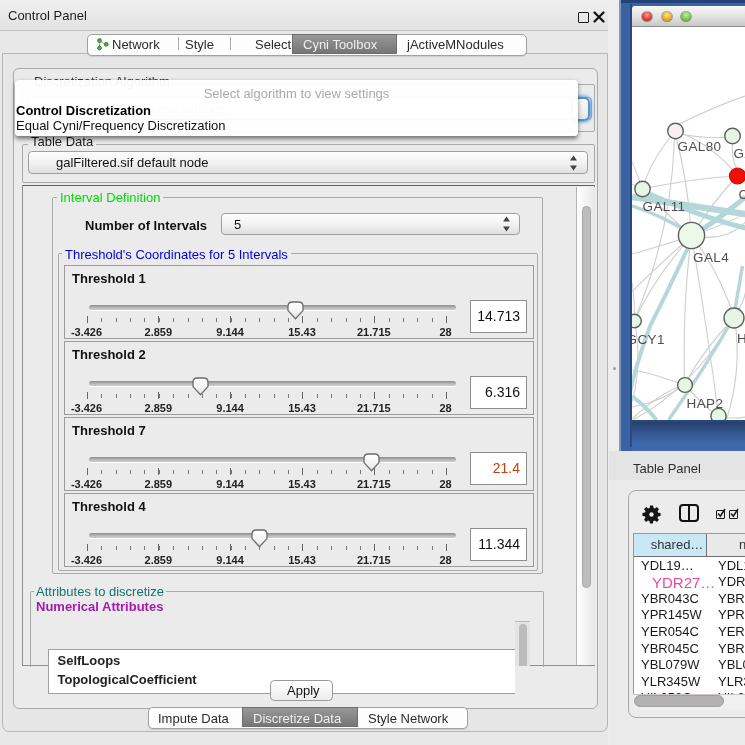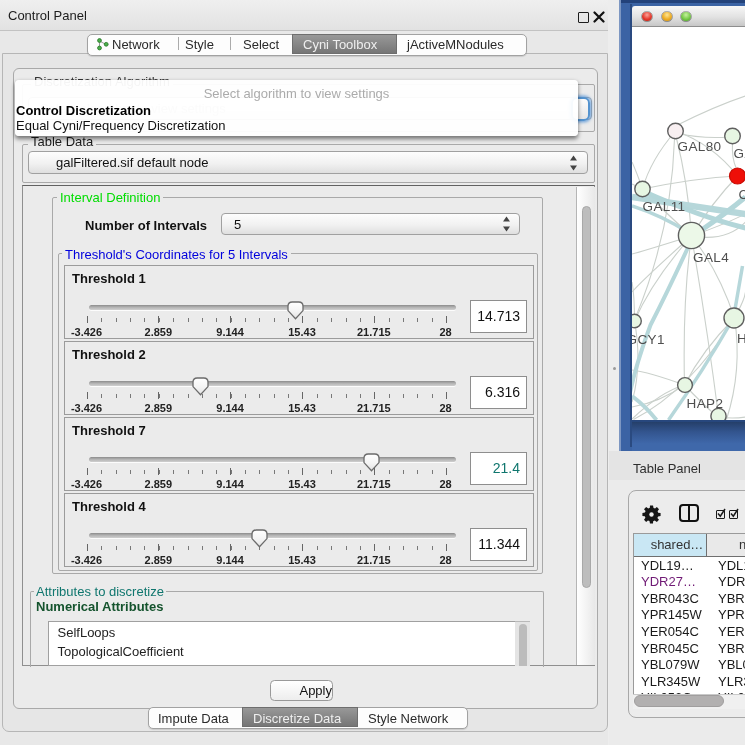--- a/index.html
+++ b/index.html
@@ -30,21 +30,21 @@
 <div class="abs" style="left:177.5px;top:37px;width:1px;height:13px;background:#ababab;"></div>
 <div class="abs" style="left:229.8px;top:37px;width:1px;height:13px;background:#ababab;"></div>
 <svg class="abs" style="left:96px;top:36.5px;" width="13" height="14" viewBox="0 0 13 14">
   <path d="M3.5 4 L3.5 11 M3.5 4 L10 7.5" stroke="#999" stroke-width="1" fill="none"></path>
   <circle cx="3.5" cy="3.5" r="1.9" fill="#4cb04c" stroke="#2f7d2f" stroke-width="0.9"></circle>
   <circle cx="3.5" cy="11" r="1.9" fill="#4cb04c" stroke="#2f7d2f" stroke-width="0.9"></circle>
   <circle cx="10.2" cy="7.3" r="1.9" fill="#4cb04c" stroke="#2f7d2f" stroke-width="0.9"></circle>
 </svg>
 <div class="abs t13" style="left:112px;top:37px;color:#2a2a2a;">Network</div>
 <div class="abs t13" style="left:185px;top:37px;color:#2a2a2a;">Style</div>
-<div class="abs t13" style="left:243px;top:37px;color:#2a2a2a;">Select</div>
+<div class="abs t13" style="left:255px;top:37px;color:#2a2a2a;">Select</div>
 <div class="abs t13" style="left:303px;top:37px;color:#efefef;">Cyni Toolbox</div>
 <div class="abs t13" style="left:407px;top:37px;color:#2a2a2a;">jActiveMNodules</div>
 
 <div class="abs" style="left:22px;top:84px;width:571px;height:46px;border:1px solid #a9a9a9;border-radius:2px;"></div>
 <div class="abs t13" style="left:31px;top:74px;color:#333;background:#ebebeb;padding:0 3px;">Discretization Algorithm</div>
 <div class="abs" style="left:28px;top:97px;width:564px;height:23px;background:linear-gradient(180deg,#fdfdfd,#e4e4e4);border:1px solid #a0a0a0;border-radius:4px;box-sizing:border-box;"></div>
 <div class="abs t13" style="left:40px;top:101px;color:#b0b0b0;">Select algorithm to view settings</div>
 
 <div class="abs" style="left:571px;top:96.5px;width:19px;height:24px;background:linear-gradient(180deg,#fcfcfc,#e6e6e6);border:2.5px solid #5493cf;border-radius:6px;box-sizing:border-box;box-shadow:0 0 3px 1.5px rgba(90,150,215,0.8);"></div>
 
@@ -150,21 +150,21 @@
 <svg class="abs" style="left:362.5px;top:453px;" width="17" height="19" viewBox="0 0 17 19">
     <defs>
       <linearGradient id="thg2" x1="0" y1="0" x2="0" y2="1">
         <stop offset="0" stop-color="#ffffff"></stop>
         <stop offset="0.55" stop-color="#f4f4f4"></stop>
         <stop offset="1" stop-color="#e2e2e2"></stop>
       </linearGradient>
     </defs>
     <path d="M1 5.2 Q1 1 5.2 1 L11.8 1 Q16 1 16 5.2 L16 9.6 L8.5 17.8 L1 9.6 Z" fill="url(#thg2)" stroke="#6b6b6b" stroke-width="1.3"></path>
   </svg>
-<div class="abs" style="left:470px;top:452px;width:57px;height:33px;background:#fff;border:1px solid #8e8e8e;box-sizing:border-box;font-size:14px;color:#0f766e;text-align:right;line-height:31px;padding-right:6px;font-family:'Liberation Sans',sans-serif;">21.4</div>
+<div class="abs" style="left:470px;top:452px;width:57px;height:33px;background:#fff;border:1px solid #8e8e8e;box-sizing:border-box;font-size:14px;color:#c2410c;text-align:right;line-height:31px;padding-right:6px;font-family:'Liberation Sans',sans-serif;">21.4</div>
 
 <div class="abs" style="left:63.5px;top:493px;width:470px;height:74px;background:#ebebeb;border:1px solid #9b9b9b;box-sizing:border-box;"></div>
 <div class="abs t13 bold" style="left:72px;top:499px;color:#111;">Threshold 4</div>
 <div class="abs" style="left:89px;top:532.5px;width:367px;height:5px;border-radius:2.5px;background:linear-gradient(180deg,#8b8b8b 0%,#b2b2b2 45%,#d0d0d0 100%);box-shadow:0 1px 0 rgba(255,255,255,0.85);"></div>
 <div class="abs" style="left:86.5px;top:546px;width:360.5px;height:4px;background:repeating-linear-gradient(90deg,#787878 0,#787878 1px,transparent 1px,transparent 14.364px);"></div>
 <div class="abs" style="left:86.5px;top:544px;width:1px;height:7px;background:#666;"></div>
 <div class="abs" style="left:56.5px;top:554px;width:60px;text-align:center;font-size:11px;font-weight:bold;color:#222;">-3.426</div>
 <div class="abs" style="left:158.3px;top:544px;width:1px;height:7px;background:#666;"></div>
 <div class="abs" style="left:128.3px;top:554px;width:60px;text-align:center;font-size:11px;font-weight:bold;color:#222;">2.859</div>
 <div class="abs" style="left:230.1px;top:544px;width:1px;height:7px;background:#666;"></div>
@@ -181,32 +181,32 @@
         <stop offset="0" stop-color="#ffffff"></stop>
         <stop offset="0.55" stop-color="#f4f4f4"></stop>
         <stop offset="1" stop-color="#e2e2e2"></stop>
       </linearGradient>
     </defs>
     <path d="M1 5.2 Q1 1 5.2 1 L11.8 1 Q16 1 16 5.2 L16 9.6 L8.5 17.8 L1 9.6 Z" fill="url(#thg3)" stroke="#6b6b6b" stroke-width="1.3"></path>
   </svg>
 <div class="abs" style="left:470px;top:528px;width:57px;height:33px;background:#fff;border:1px solid #8e8e8e;box-sizing:border-box;font-size:14px;color:#111;text-align:right;line-height:31px;padding-right:6px;font-family:'Liberation Sans',sans-serif;">11.344</div>
 <div class="abs" style="left:30px;top:590.5px;width:512px;height:75px;border:1px solid #a9a9a9;border-radius:2px 2px 0 0;border-bottom:none;"></div>
 <div class="abs t13" style="left:34px;top:584px;color:#0f766e;background:#ebebeb;padding:0 2px;">Attributes to discretize</div>
-<div class="abs t13 bold" style="left:36px;top:599px;color:#14532d;">Numerical Attributes</div>
-<div class="abs" style="left:47.5px;top:621px;width:467px;height:45px;background:#fff;border:1px solid #a0a0a0;border-right:none;box-sizing:border-box;overflow:hidden;">
+<div class="abs t13 bold" style="left:36px;top:599px;color:#a21caf;">Numerical Attributes</div>
+<div class="abs" style="left:47.5px;top:649px;width:467px;height:45px;background:#fff;border:1px solid #a0a0a0;border-right:none;box-sizing:border-box;overflow:hidden;font-weight:bold;">
     <div style="position:absolute;left:9px;top:3px;font-size:13px;color:#222;">SelfLoops</div>
     <div style="position:absolute;left:9px;top:21.5px;font-size:13px;color:#222;text-align:right;">TopologicalCoefficient</div>
     <div style="position:absolute;left:9px;top:39.5px;font-size:13px;color:#222;">BetweennessCentrality</div>
   </div>
 <div class="abs" style="left:514.5px;top:620.5px;width:15px;height:45px;background:#e4e4e4;border-top:1px solid #b9b9b9;box-sizing:border-box;"></div>
 <div class="abs" style="left:518.5px;top:623.5px;width:8px;height:42px;background:#bcbcbc;border-radius:4px 4px 0 0;"></div>
 <div class="abs" style="left:576px;top:186.5px;width:18.5px;height:478.5px;background:linear-gradient(90deg,#ffffff 0%,#f6f6f6 40%,#e8e8e8 100%);border-left:1px solid #b5b5b5;box-sizing:border-box;"></div>
 <div class="abs" style="left:581.5px;top:206px;width:9.5px;height:382px;background:#bdbdbd;border:1px solid #a8a8a8;border-radius:5px;box-sizing:border-box;"></div>
 
-<div class="abs" style="left:270px;top:680px;width:63px;height:21px;background:linear-gradient(180deg,#ffffff,#ededed);border:1px solid #999;border-radius:4.5px;box-sizing:border-box;text-align:right;font-size:13px;color:#111;line-height:19px;">Apply</div>
+<div class="abs" style="left:270px;top:680px;width:63px;height:21px;background:linear-gradient(180deg,#ffffff,#ededed);border:1px solid #999;border-radius:4.5px;box-sizing:border-box;text-align:left;font-size:13px;color:#111;line-height:19px;padding-left:16px;">Apply</div>
 <div class="abs" style="left:148px;top:707px;width:318px;height:20px;background:#fdfdfd;border:1px solid #a2a2a2;border-radius:5px;box-shadow:0 1px 1px rgba(0,0,0,0.12);"></div>
 <div class="abs" style="left:242.4px;top:707px;width:115.2px;height:20px;background:linear-gradient(180deg,#989898,#767676);border:1px solid #6e6e6e;box-sizing:border-box;"></div>
 <div class="abs t13" style="left:158px;top:710.5px;color:#2a2a2a;">Impute Data</div>
 <div class="abs t13" style="left:253px;top:710.5px;color:#efefef;">Discretize Data</div>
 <div class="abs t13" style="left:368px;top:710.5px;color:#2a2a2a;">Style Network</div>
 <div class="abs" style="left:612.5px;top:367px;width:3px;height:3px;background:#9a9a9a;border-radius:50%;"></div>
 
 <div class="abs" style="left:619px;top:0;width:126px;height:451px;background:#3b63a4;"></div>
 <div class="abs" style="left:619px;top:0;width:126px;height:2.5px;background:#23427a;"></div>
 <div class="abs" style="left:619px;top:0;width:1.5px;height:451px;background:#7d97c2;"></div>
@@ -294,21 +294,21 @@
   </svg>
 <div class="abs" style="left:729px;top:510px;width:9px;height:8.5px;border:1.5px solid #1a1a1a;border-radius:1px;box-sizing:border-box;"></div>
 <svg class="abs" style="left:730px;top:507.5px;" width="9" height="10" viewBox="0 0 9 10">
     <path d="M1 5.6 L3.3 8.2 L8 1" fill="none" stroke="#1a1a1a" stroke-width="1.5"></path>
   </svg>
 <div class="abs" style="left:633px;top:533px;width:112px;height:160.5px;background:#fff;border-top:1px solid #9a9a9a;border-left:1px solid #9a9a9a;overflow:hidden;">
 <div style="position:absolute;left:0;top:0;width:73px;height:22.5px;background:#c9e7f4;border-right:1px solid #6f6f6f;border-bottom:1px solid #6f6f6f;box-sizing:border-box;text-align:center;font-size:13px;color:#333;line-height:22px;padding-left:14px;">shared…</div>
 <div style="position:absolute;left:73px;top:0;width:60px;height:22.5px;background:#e9e9e9;border-bottom:1px solid #6f6f6f;box-sizing:border-box;font-size:13px;color:#333;line-height:22px;padding-left:32px;">na</div>
 <div style="position:absolute;left:7px;top:23.5px;font-size:13px;color:#1a1a1a;">YDL19…</div>
 <div style="position:absolute;left:84px;top:23.5px;font-size:13px;color:#1a1a1a;">YDL194W</div>
-<div style="position:absolute;left:7px;top:40.1px;font-size:13px;color:#701a75;">YDR27…</div>
+<div style="position:absolute;left:18px;top:40.1px;font-size:15px;color:#ec4899;">YDR27…</div>
 <div style="position:absolute;left:84px;top:40.1px;font-size:13px;color:#1a1a1a;">YDR277C</div>
 <div style="position:absolute;left:7px;top:56.7px;font-size:13px;color:#1a1a1a;">YBR043C</div>
 <div style="position:absolute;left:84px;top:56.7px;font-size:13px;color:#1a1a1a;">YBR043C</div>
 <div style="position:absolute;left:7px;top:73.3px;font-size:13px;color:#1a1a1a;">YPR145W</div>
 <div style="position:absolute;left:84px;top:73.3px;font-size:13px;color:#1a1a1a;">YPR145W</div>
 <div style="position:absolute;left:7px;top:89.9px;font-size:13px;color:#1a1a1a;">YER054C</div>
 <div style="position:absolute;left:84px;top:89.9px;font-size:13px;color:#1a1a1a;">YER054C</div>
 <div style="position:absolute;left:7px;top:106.5px;font-size:13px;color:#1a1a1a;">YBR045C</div>
 <div style="position:absolute;left:84px;top:106.5px;font-size:13px;color:#1a1a1a;">YBR045C</div>
 <div style="position:absolute;left:7px;top:123.1px;font-size:13px;color:#1a1a1a;">YBL079W</div>

